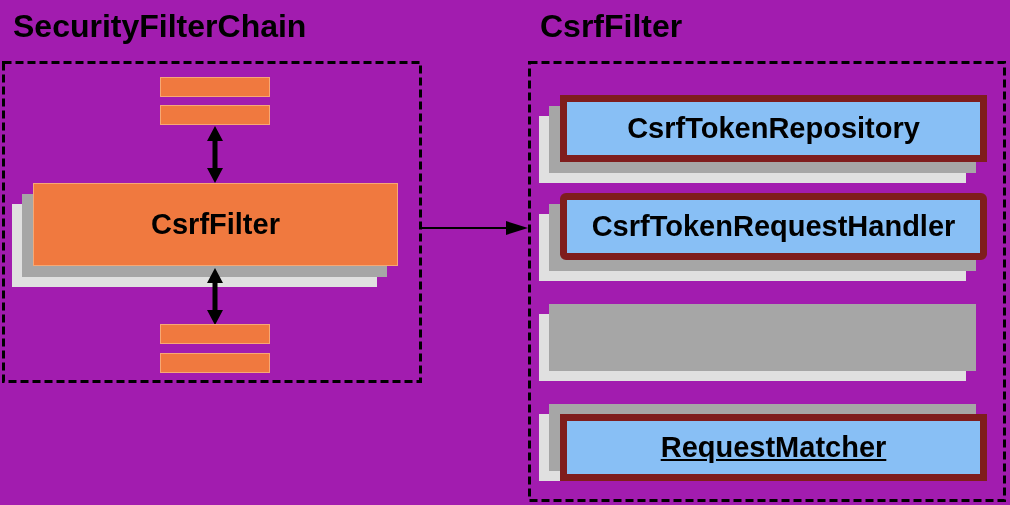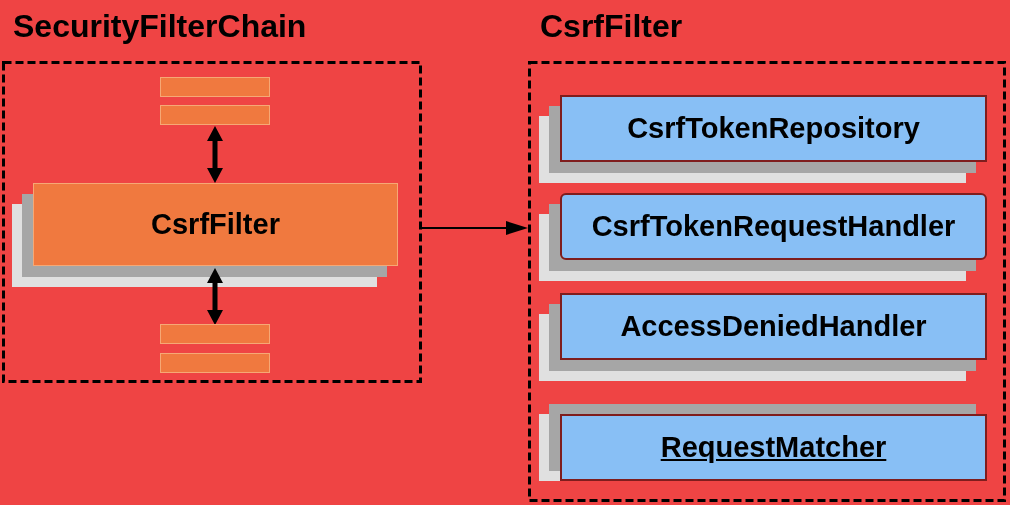--- a/index.html
+++ b/index.html
@@ -1,20 +1,20 @@
 <!DOCTYPE html>
 <html><head>
 <meta charset="utf-8">
 <style>
   html, body { margin: 0; padding: 0; background: #ffffff; }
   .canvas {
     position: relative;
     width: 1010px;
     height: 505px;
-    background: #ef4444;
+    background: #a21caf;
     font-family: "Liberation Sans", sans-serif;
     overflow: hidden;
   }
   .title {
     position: absolute;
     top: 8px;
     font-size: 32px;
     font-weight: bold;
     color: #000000;
     white-space: nowrap;
@@ -55,21 +55,21 @@
     color: #000000;
     white-space: nowrap;
   }
   .comp-sh { width: 427px; height: 67px; }
   .comp {
     position: absolute;
     left: 560px;
     width: 427px;
     height: 67px;
     background: #88BFF5;
-    border: 2px solid #7f1d1d;
+    border: 7px solid #7f1d1d;
     box-sizing: border-box;
     display: flex;
     align-items: center;
     justify-content: center;
   }
 </style>
 </head>
 <body>
 
 <div class="canvas">
@@ -121,23 +121,20 @@
   </div>
 
   <div class="shadow sh-light comp-sh" style="left:539px;top:214px;"></div>
   <div class="shadow sh-dark comp-sh" style="left:549px;top:204px;"></div>
   <div class="comp" style="top:193px;border-radius:6px;">
     <span class="box-label">CsrfTokenRequestHandler</span>
   </div>
 
   <div class="shadow sh-light comp-sh" style="left:539px;top:314px;"></div>
   <div class="shadow sh-dark comp-sh" style="left:549px;top:304px;"></div>
-  <div class="comp" style="top:293px;">
-    <span class="box-label">AccessDeniedHandler</span>
-  </div>
 
   <div class="shadow sh-light comp-sh" style="left:539px;top:414px;"></div>
   <div class="shadow sh-dark comp-sh" style="left:549px;top:404px;"></div>
   <div class="comp" style="top:414px;text-decoration:underline;">
     <span class="box-label">RequestMatcher</span>
   </div>
 
 </div>
 
 </body></html>

